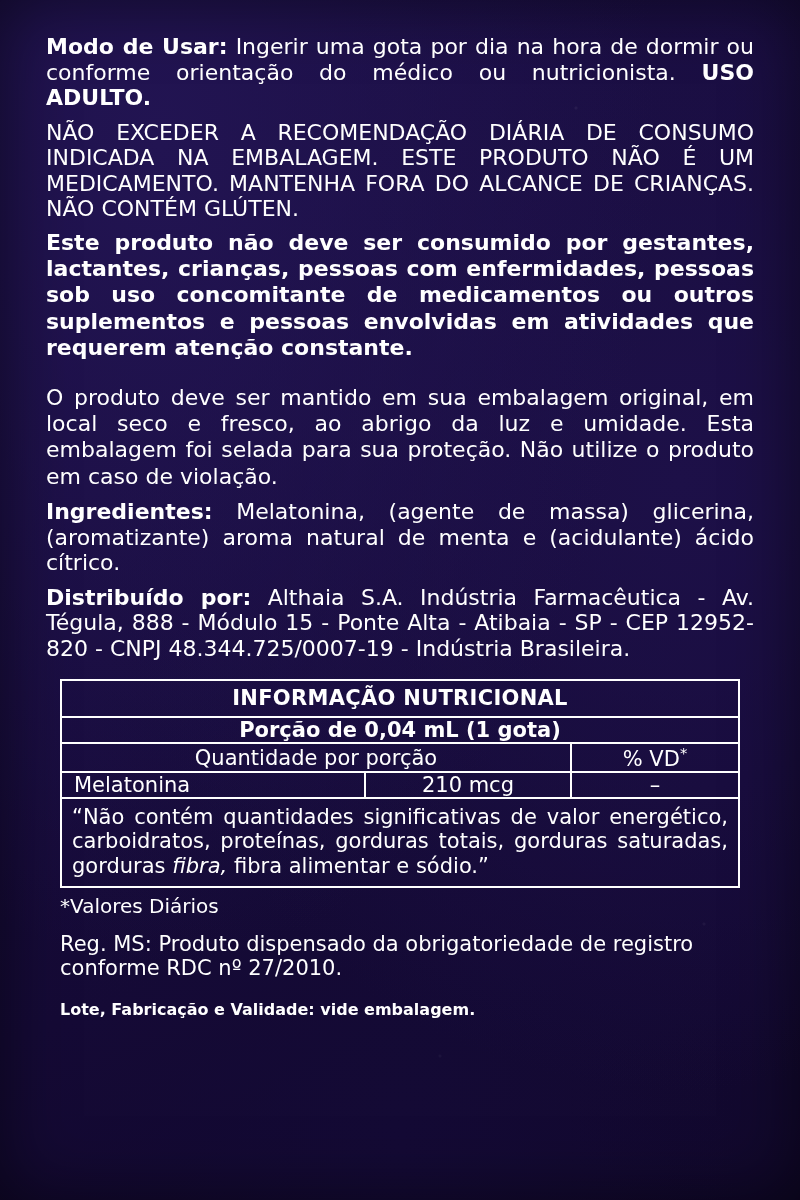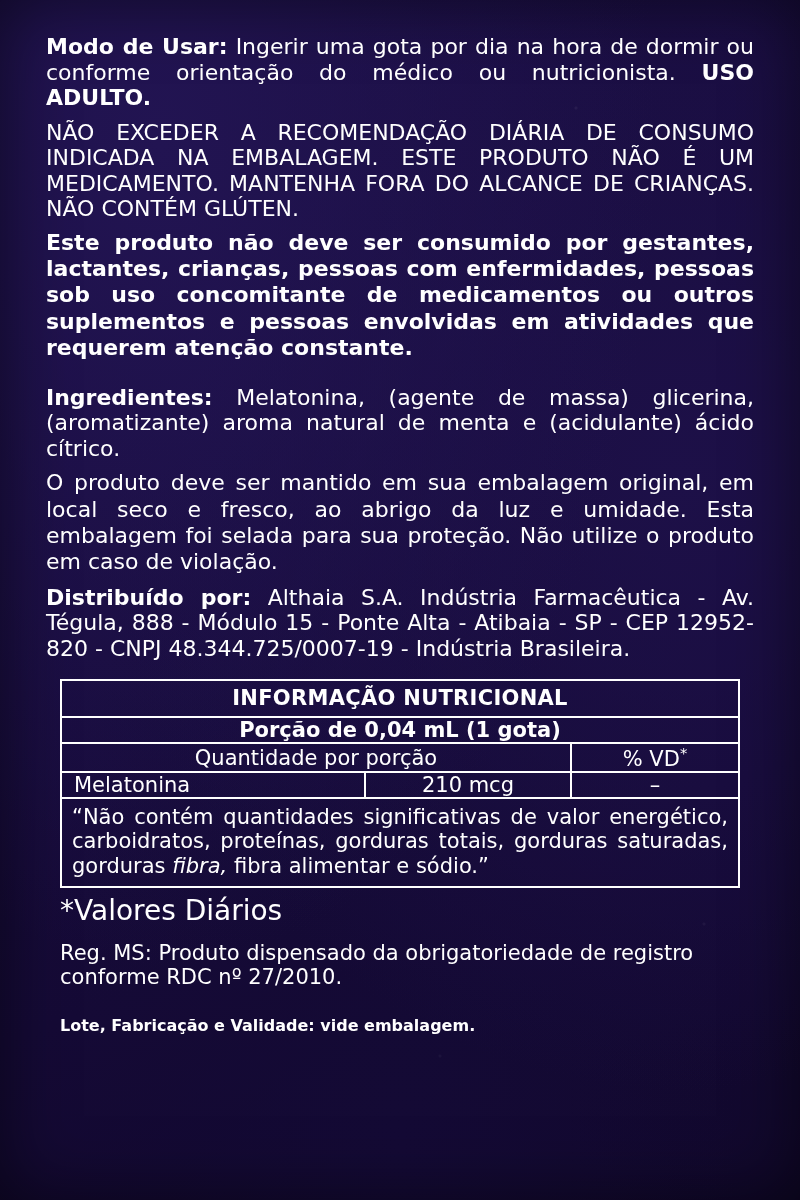--- a/index.html
+++ b/index.html
@@ -144,49 +144,49 @@
     font-style: italic;
   }
   .sup {
     font-size: 0.7em;
     vertical-align: super;
   }
   .after-table {
     margin: 4px 14px 0 14px;
   }
   .small-note {
-    font-size: 28px;
+    font-size: 20px;
     margin-bottom: 14px;
   }
   .reg-note {
     font-size: 21px;
     line-height: 1.16;
-    margin-bottom: 27px;
+    margin-bottom: 20px;
   }
   .lot-note {
     font-size: 16px;
     font-weight: bold;
   }
 </style>
 </head>
 <body>
 
 <div class="label-panel">
   <div class="content">
 
 
     <p class="body-text"><b>Modo de Usar:</b><span> Ingerir uma gota por dia na hora de dormir ou conforme orientação do médico ou nutricionista. </span><b>USO ADULTO.</b></p>
 
     <p class="caps-block">NÃO EXCEDER A RECOMENDAÇÃO DIÁRIA DE CONSUMO INDICADA NA EMBALAGEM. ESTE PRODUTO NÃO É UM MEDICAMENTO. MANTENHA FORA DO ALCANCE DE CRIANÇAS. NÃO CONTÉM GLÚTEN.</p>
 
     <p class="warn-block">Este produto não deve ser consumido por gestantes, lactantes, crianças, pessoas com enfermidades, pessoas sob uso concomitante de medicamentos ou outros suplementos e pessoas envolvidas em atividades que requerem atenção constante.</p>
 
+    <p class="body-text loose">O produto deve ser mantido em sua embalagem original, em local seco e fresco, ao abrigo da luz e umidade. Esta embalagem foi selada para sua proteção. Não utilize o produto em caso de violação.</p>
+
     <p class="body-text"><b>Ingredientes:</b><span> Melatonina, (agente de massa) glicerina, (aromatizante) aroma natural de menta e (acidulante) ácido cítrico.</span></p>
-
-    <p class="body-text loose">O produto deve ser mantido em sua embalagem original, em local seco e fresco, ao abrigo da luz e umidade. Esta embalagem foi selada para sua proteção. Não utilize o produto em caso de violação.</p>
 
     <p class="body-text"><b>Distribuído por:</b><span> Althaia S.A. Indústria Farmacêutica - Av. Tégula, 888 - Módulo 15 - Ponte Alta - Atibaia - SP - CEP 12952-820 - CNPJ 48.344.725/0007-19 - Indústria Brasileira.</span></p>
 
     <table class="nutrition">
       <tbody>
         <tr>
           <td class="nut-title" colspan="3">INFORMAÇÃO NUTRICIONAL</td>
         </tr>
         <tr>
           <td class="nut-portion" colspan="3">Porção de 0,04 mL (1 gota)</td>

